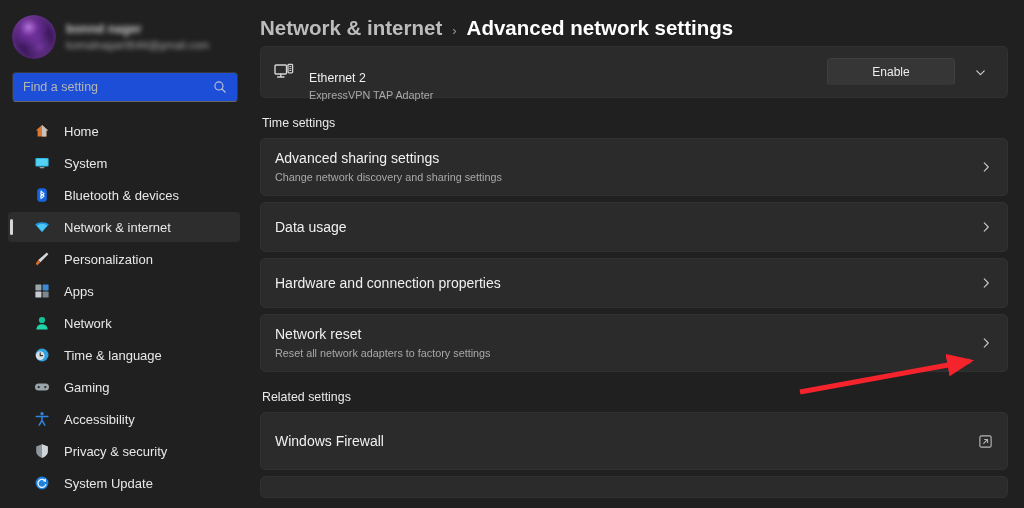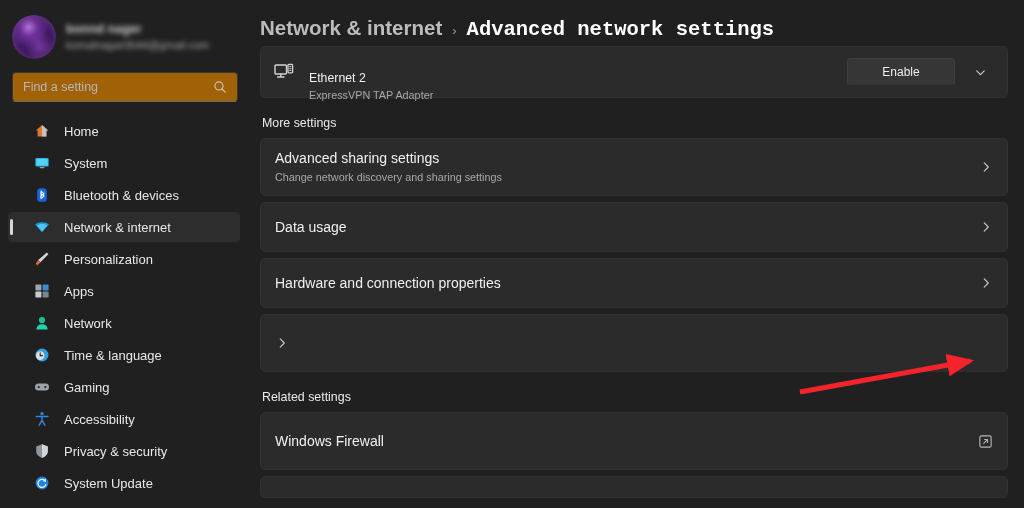--- a/index.html
+++ b/index.html
@@ -38,21 +38,21 @@
     user-select: none;
     white-space: nowrap;
   }
   .blur-name { font-size: 12.5px; font-weight: 600; }
   .blur-mail { font-size: 11px; color: #a8a8a8; filter: blur(2.9px); }
 
   .search-wrap { padding: 10px 10px 0 12px; }
   .search-box {
     position: relative;
     height: 30px;
-    background: #a16207;
+    background: #1d4ed8;
     border: 1px solid #383838;
     border-bottom: 1.6px solid #6a6a6a;
     border-radius: 4px;
     display: flex; align-items: center;
     padding: 0 10px;
   }
   .search-box input {
     flex: 1; background: transparent; border: none; outline: none;
     color: #cfcfcf; font-size: 12.5px;
     font-family: "Liberation Sans", sans-serif;
@@ -82,41 +82,41 @@
     flex: 1; height: 508px; position: relative;
     background: #202020; overflow: hidden;
   }
   .breadcrumb {
     display: flex; align-items: baseline; gap: 10px;
     padding: 16px 0 0 12px;
     height: 46px;
   }
   .crumb-parent { font-size: 20.5px; color: #bcbcbc; font-weight: 600; }
   .crumb-sep { font-size: 13px; color: #9c9c9c; }
-  .crumb-current { font-size: 20.5px; color: #ffffff; font-weight: 700; font-family: Liberation Mono, monospace; }
+  .crumb-current { font-size: 20.5px; color: #ffffff; font-weight: 700; }
 
   .content { padding: 0 16px 0 12px; }
 
   .card {
     background: #2b2b2b;
     border: 1px solid #313131;
     border-radius: 5px;
     margin-bottom: 6px;
     position: relative;
   }
   .card.adapter {
     height: 52px; display: flex; align-items: center;
     padding: 0 12px 0 12px;
   }
   .eth-icon { width: 22px; height: 22px; flex: 0 0 22px; margin-right: 14px; }
   .adapter-text { flex: 1; line-height: 1.3; }
   .adapter-title { font-size: 12.3px; color: #f0f0f0; margin-top: 29px; }
   .adapter-sub { font-size: 10.8px; color: #a9a9a9; margin-top: 1px; }
   .enable-btn {
-    width: 108px; height: 28px; border-radius: 4px;
+    width: 128px; height: 28px; border-radius: 4px;
     background: #363636; border: 1px solid #3f3f3f; border-bottom-color: #2a2a2a;
     color: #ededed; font-size: 12px;
     display: flex; align-items: center; justify-content: center;
     font-family: "Liberation Sans", sans-serif;
     cursor: default;
   }
   .expander {
     width: 30px; height: 28px; margin-left: 10px;
     display: flex; align-items: center; justify-content: center;
   }
@@ -302,21 +302,21 @@
           <div class="adapter-sub">ExpressVPN TAP Adapter</div>
         </div>
         <div class="enable-btn">Enable</div>
         <div class="expander">
           <svg width="13" height="13" viewBox="0 0 16 16">
             <path d="M3.4 6 L8 10.6 L12.6 6" fill="none" stroke="#d7d7d7" stroke-width="1.3" stroke-linecap="round" stroke-linejoin="round"></path>
           </svg>
         </div>
       </div>
 
-      <div class="section-head">More settings</div>
+      <div class="section-head">Time settings</div>
 
       <div class="card">
         <div class="row tall">
           <div class="row-text">
             <div class="row-title">Advanced sharing settings</div>
             <div class="row-sub">Change network discovery and sharing settings</div>
           </div>
           <svg class="chev" viewBox="0 0 16 16">
             <path d="M6 3.2 L10.6 8 L6 12.8" fill="none" stroke="#d7d7d7" stroke-width="1.3" stroke-linecap="round" stroke-linejoin="round"></path>
           </svg>
@@ -340,20 +340,24 @@
             <div class="row-title">Hardware and connection properties</div>
           </div>
           <svg class="chev" viewBox="0 0 16 16">
             <path d="M6 3.2 L10.6 8 L6 12.8" fill="none" stroke="#d7d7d7" stroke-width="1.3" stroke-linecap="round" stroke-linejoin="round"></path>
           </svg>
         </div>
       </div>
 
       <div class="card">
         <div class="row tall">
+          <div class="row-text">
+            <div class="row-title">Network reset</div>
+            <div class="row-sub">Reset all network adapters to factory settings</div>
+          </div>
           <svg class="chev" viewBox="0 0 16 16">
             <path d="M6 3.2 L10.6 8 L6 12.8" fill="none" stroke="#d7d7d7" stroke-width="1.3" stroke-linecap="round" stroke-linejoin="round"></path>
           </svg>
         </div>
       </div>
 
       <div class="section-head">Related settings</div>
 
       <div class="card">
         <div class="row tall">

